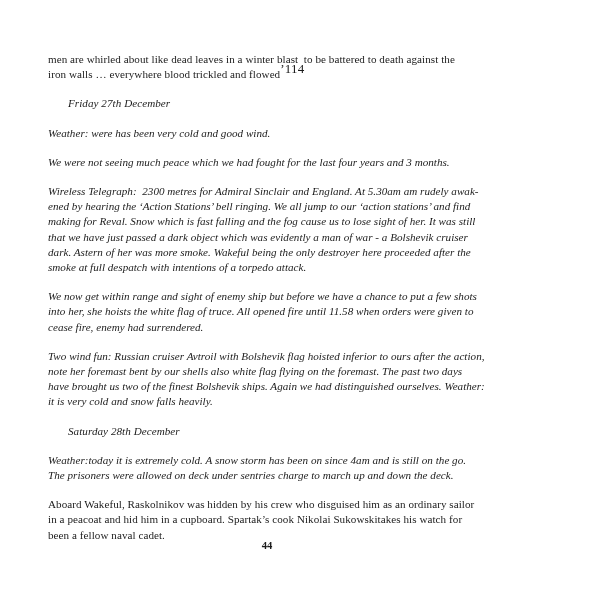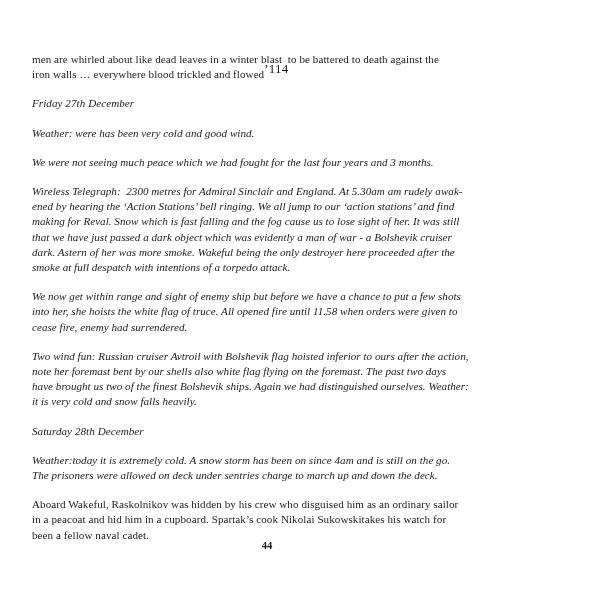--- a/index.html
+++ b/index.html
@@ -15,21 +15,21 @@
     color: #1b1b1b;
     overflow: hidden;
     -webkit-font-smoothing: antialiased;
   }
 
   .page {
     position: relative;
     width: 544px;
     height: 606px;
     box-sizing: border-box;
-    padding: 52px 38px 0 32px;
+    padding: 52px 38px 0 48px;
   }
 
   .block {
     margin: 0 0 14px 0;
     font-size: 11.1px;
     line-height: 15.2px;
     text-align: left;
     letter-spacing: 0.005em;
   }
 
@@ -40,20 +40,21 @@
   }
 
   
   .block.roman {
     font-style: normal;
   }
 
   
   .block.heading {
     font-style: italic;
+    margin-left: 20px;
   }
 
   .line {
     display: block;
     white-space: pre-wrap;
   }
 
   .footnote-ref {
     font-size: 13px;
     vertical-align: super;

